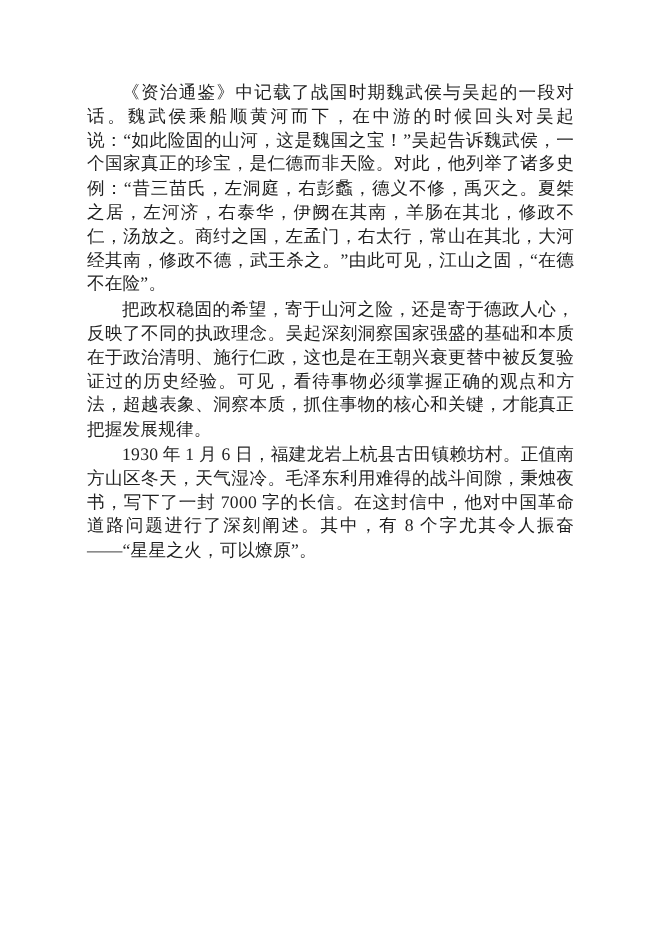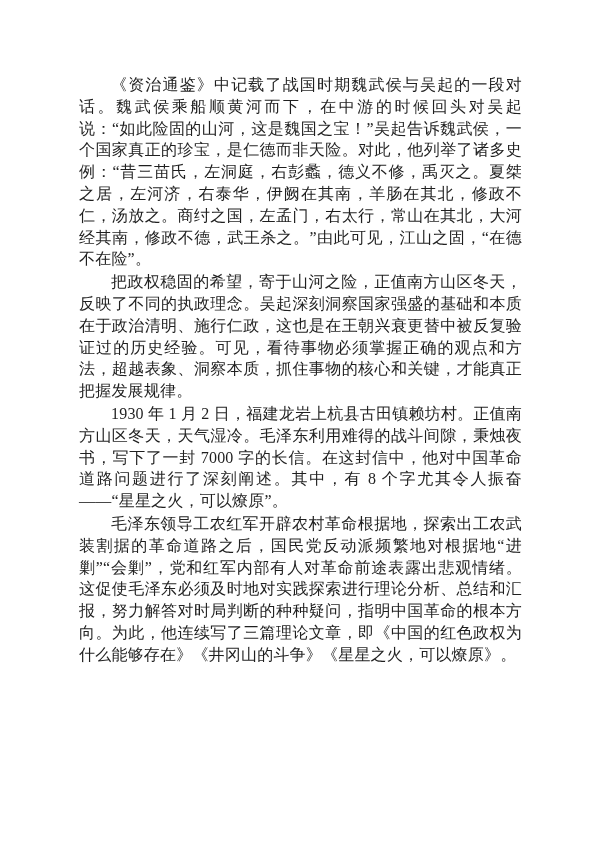--- a/index.html
+++ b/index.html
@@ -42,18 +42,17 @@
     color: #2a2a2a;
     letter-spacing: 1px;
   }
 </style>
 </head>
 <body>
 
 <div class="page">
   <div class="content">
     <p>《资治通鉴》中记载了战国时期魏武侯与吴起的一段对话。魏武侯乘船顺黄河而下，在中游的时候回头对吴起说：“如此险固的山河，这是魏国之宝！”吴起告诉魏武侯，一个国家真正的珍宝，是仁德而非天险。对此，他列举了诸多史例：“昔三苗氏，左洞庭，右彭蠡，德义不修，禹灭之。夏桀之居，左河济，右泰华，伊阙在其南，羊肠在其北，修政不仁，汤放之。商纣之国，左孟门，右太行，常山在其北，大河经其南，修政不德，武王杀之。”由此可见，江山之固，“在德不在险”。</p>
-    <p>把政权稳固的希望，寄于山河之险，正值南方山区冬天，反映了不同的执政理念。吴起深刻洞察国家强盛的基础和本质在于政治清明、施行仁政，这也是在王朝兴衰更替中被反复验证过的历史经验。可见，看待事物必须掌握正确的观点和方法，超越表象、洞察本质，抓住事物的核心和关键，才能真正把握发展规律。</p>
-    <p>1930 年 1 月 2 日，福建龙岩上杭县古田镇赖坊村。正值南方山区冬天，天气湿冷。毛泽东利用难得的战斗间隙，秉烛夜书，写下了一封 7000 字的长信。在这封信中，他对中国革命道路问题进行了深刻阐述。其中，有 8 个字尤其令人振奋——“星星之火，可以燎原”。</p>
-    <p>毛泽东领导工农红军开辟农村革命根据地，探索出工农武装割据的革命道路之后，国民党反动派频繁地对根据地“进剿”“会剿”，党和红军内部有人对革命前途表露出悲观情绪。这促使毛泽东必须及时地对实践探索进行理论分析、总结和汇报，努力解答对时局判断的种种疑问，指明中国革命的根本方向。为此，他连续写了三篇理论文章，即《中国的红色政权为什么能够存在》《井冈山的斗争》《星星之火，可以燎原》。</p>
+    <p>把政权稳固的希望，寄于山河之险，还是寄于德政人心，反映了不同的执政理念。吴起深刻洞察国家强盛的基础和本质在于政治清明、施行仁政，这也是在王朝兴衰更替中被反复验证过的历史经验。可见，看待事物必须掌握正确的观点和方法，超越表象、洞察本质，抓住事物的核心和关键，才能真正把握发展规律。</p>
+    <p>1930 年 1 月 6 日，福建龙岩上杭县古田镇赖坊村。正值南方山区冬天，天气湿冷。毛泽东利用难得的战斗间隙，秉烛夜书，写下了一封 7000 字的长信。在这封信中，他对中国革命道路问题进行了深刻阐述。其中，有 8 个字尤其令人振奋——“星星之火，可以燎原”。</p>
   </div>
   <div class="footer">- 7 -</div>
 </div>
 
 </body></html>

